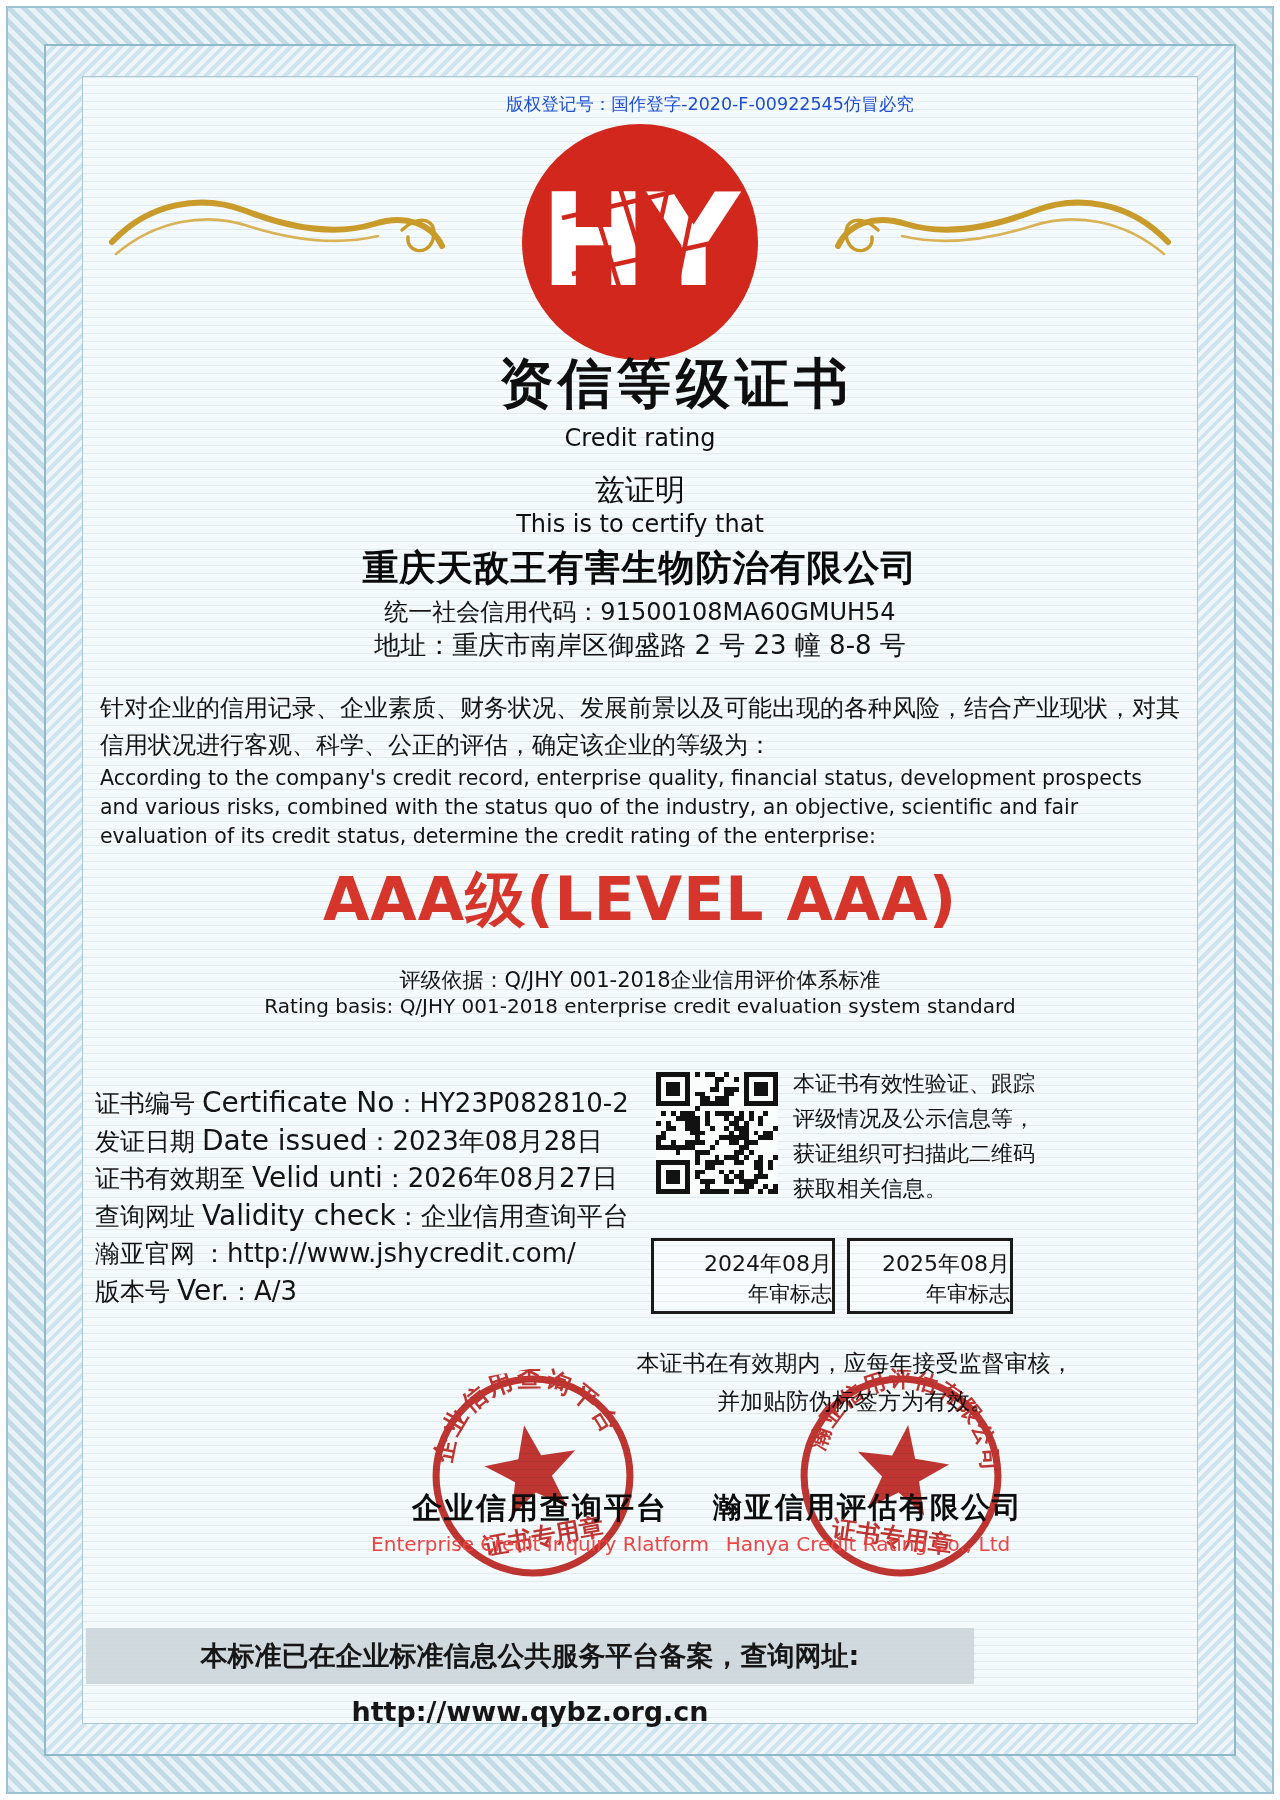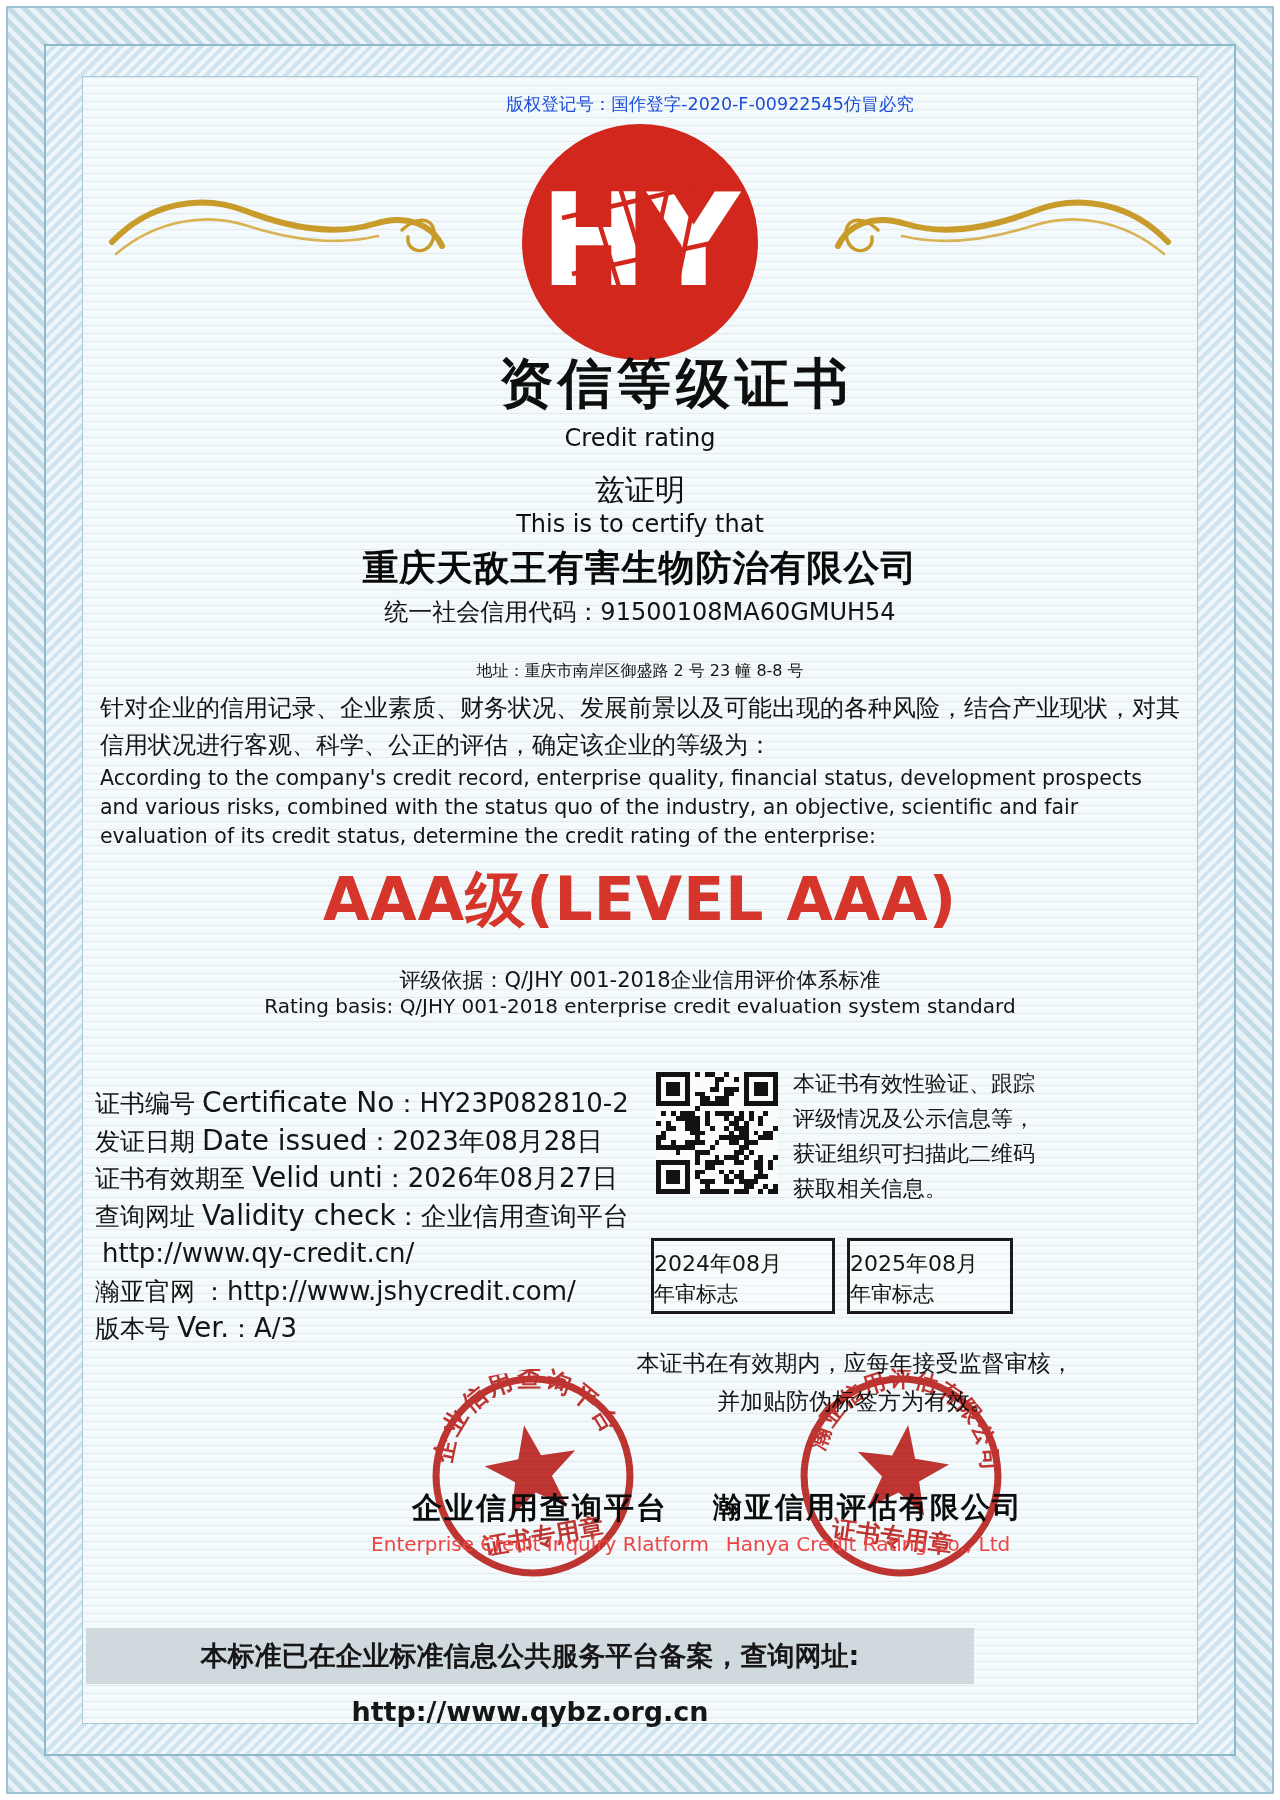--- a/index.html
+++ b/index.html
@@ -37,41 +37,41 @@
   .flourish{top:184px;width:340px;height:95px;}
   .flourish.left{left:106px;}
   .flourish.right{right:106px;transform:scaleX(-1);}
 
   .title-zh{top:348px;font-size:54px;font-weight:700;letter-spacing:5px;color:#0e0e0e;padding-left:36px;}
   .title-en{top:424px;font-size:24px;color:#101010;}
   .certify-zh{top:470px;font-size:30px;color:#101010;}
   .certify-en{top:510px;font-size:24px;color:#101010;}
   .company{top:544px;font-size:36px;font-weight:800;letter-spacing:1px;color:#0a0a0a;}
   .credit-code{top:596px;font-size:24px;font-weight:500;}
-  .address{top:628px;font-size:16px;font-weight:500;margin-top:33px;}
+  .address{top:628px;font-size:26px;font-weight:500;}
 
   .stmt-zh{top:690px;left:100px;width:1085px;font-size:24px;line-height:37px;font-weight:500;text-align:left;}
   .stmt-en{top:764px;left:100px;width:1085px;font-size:20.5px;line-height:29px;text-align:left;}
 
   .rating{top:860px;font-size:60px;font-weight:800;letter-spacing:1px;color:#d5352a;}
   .basis-zh{top:966px;font-size:21px;font-weight:500;}
   .basis-en{top:994px;font-size:20px;}
 
   .details{left:95px;top:1084px;width:575px;}
   .detail-line{white-space:nowrap;height:37.5px;line-height:37.5px;}
   .dl-zh{font-size:25px;font-weight:500;}
   .dl-en{font-size:28px;margin-left:7px;}
   .dl-sep{font-size:25px;}
   .dl-val{font-size:26px;}
 
   .qr{left:656px;top:1072px;width:122px;height:122px;background:#fbfdfd;}
   .qr svg{width:100%;height:100%;display:block;}
   .qr-note{left:793px;top:1066px;width:250px;font-size:22px;line-height:35px;font-weight:500;text-align:left;}
 
-  .badge{border:3px solid #1a1a1a;text-align:left;padding-top:7px;box-sizing:border-box;background:rgba(255,255,255,.25);}
+  .badge{border:3px solid #1a1a1a;text-align:right;padding-top:7px;box-sizing:border-box;background:rgba(255,255,255,.25);}
   .badge1{left:651px;top:1238px;width:184px;height:76px;}
   .badge2{left:847px;top:1238px;width:166px;height:76px;}
   .badge .b1{font-size:22px;line-height:31px;}
   .badge .b2{font-size:21px;line-height:30px;}
 
   .validity{left:618px;top:1344px;width:474px;text-align:center;font-size:23px;line-height:38px;font-weight:500;}
 
   .seal{width:212px;height:212px;mix-blend-mode:multiply;opacity:.93;}
   .seal-left{left:427px;top:1370px;transform:rotate(-10deg);}
   .seal-right{left:795px;top:1370px;transform:rotate(8deg);}
@@ -140,21 +140,20 @@
 
   <div class="abs cx rating">AAA级(LEVEL AAA)</div>
   <div class="abs cx basis-zh">评级依据：Q/JHY 001-2018企业信用评价体系标准</div>
   <div class="abs cx basis-en">Rating basis: Q/JHY 001-2018 enterprise credit evaluation system standard</div>
 
   <div class="abs details">
     <div class="detail-line"><span class="dl-zh">证书编号</span><span class="dl-en">Certificate No</span><span class="dl-sep">：</span><span class="dl-val">HY23P082810-2</span></div>
     <div class="detail-line"><span class="dl-zh">发证日期</span><span class="dl-en">Date issued</span><span class="dl-sep">：</span><span class="dl-val">2023年08月28日</span></div>
     <div class="detail-line"><span class="dl-zh">证书有效期至</span><span class="dl-en">Velid unti</span><span class="dl-sep">：</span><span class="dl-val">2026年08月27日</span></div>
     <div class="detail-line"><span class="dl-zh">查询网址</span><span class="dl-en">Validity check</span><span class="dl-sep">：</span><span class="dl-val">企业信用查询平台</span></div>
-    <div class="detail-line"><span class="dl-zh"></span><span class="dl-en"></span><span class="dl-sep"></span><span class="dl-val">http://www.qy-credit.cn/</span></div>
     <div class="detail-line"><span class="dl-zh">瀚亚官网</span><span class="dl-en"></span><span class="dl-sep">：</span><span class="dl-val">http://www.jshycredit.com/</span></div>
     <div class="detail-line"><span class="dl-zh">版本号</span><span class="dl-en">Ver.</span><span class="dl-sep">：</span><span class="dl-val">A/3</span></div>
   </div>
 
   <div class="abs qr">
     <svg id="qr-svg" viewBox="0 0 25 25" shape-rendering="crispEdges">
         <rect x="0" y="0" width="7" height="7" fill="#121212"></rect>
         <rect x="1" y="1" width="5" height="5" fill="#fbfdfd"></rect>
         <rect x="2" y="2" width="3" height="3" fill="#121212"></rect>
         <rect x="18" y="0" width="7" height="7" fill="#121212"></rect>

